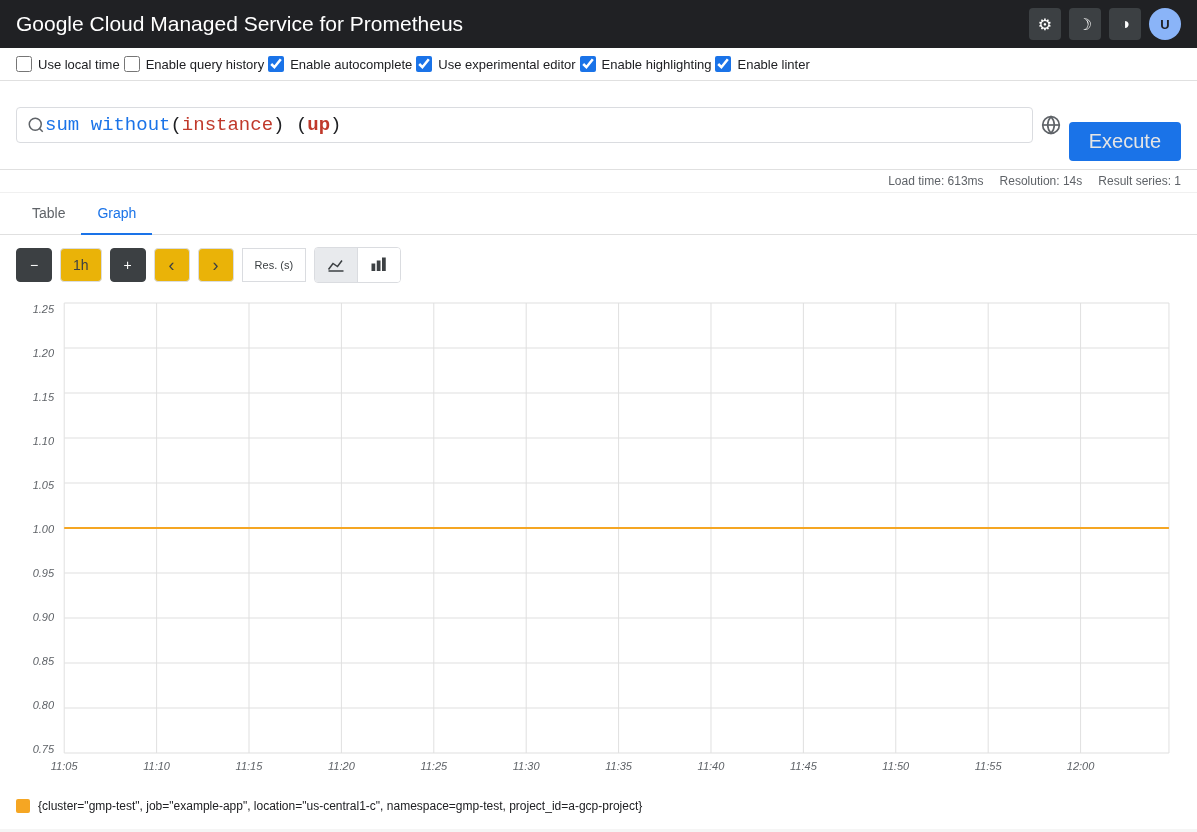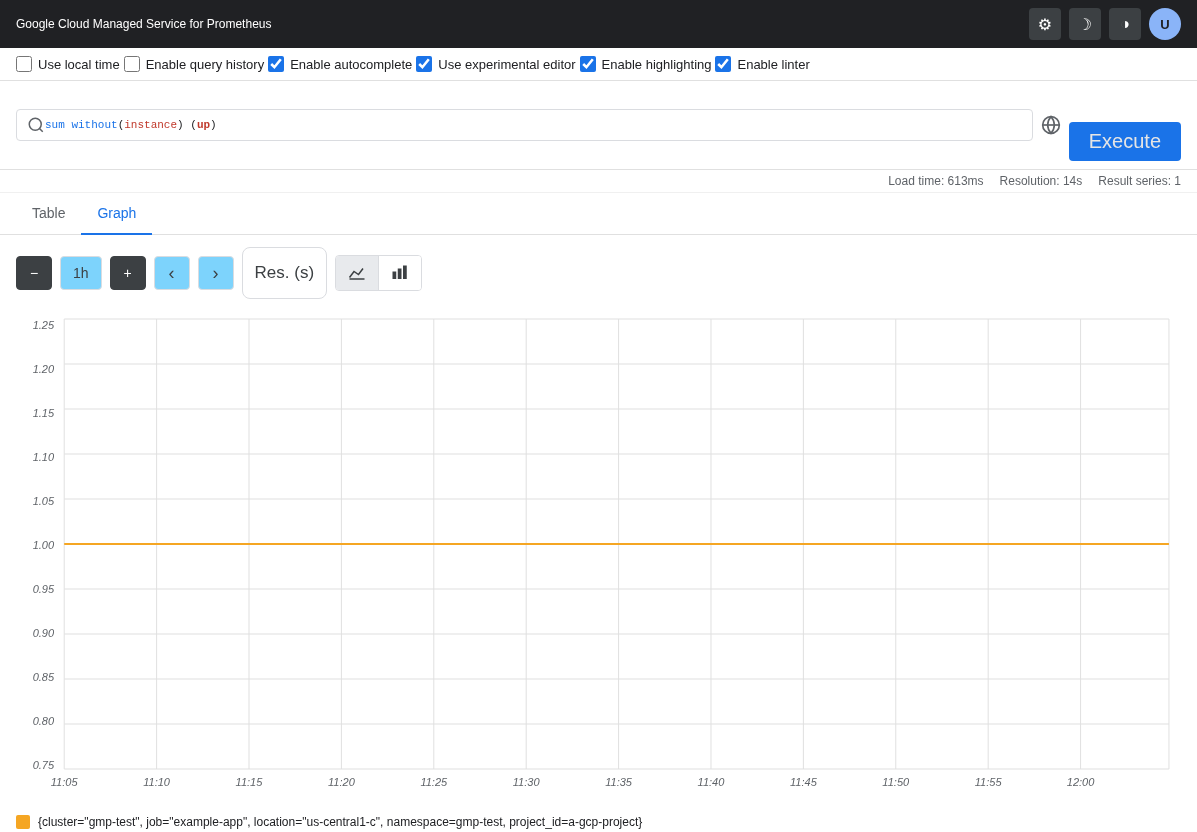--- a/index.html
+++ b/index.html
@@ -8,21 +8,21 @@
     
     .header {
       background: #202124;
       color: #fff;
       padding: 0 16px;
       height: 48px;
       display: flex;
       align-items: center;
       justify-content: space-between;
     }
-    .header-title { font-size: 12px; font-weight: 400; }
+    .header-title { font-size: 21px; font-weight: 400; }
     .header-icons { display: flex; align-items: center; gap: 8px; }
     .header-icon-btn {
       background: #3c4043;
       border: none;
       border-radius: 4px;
       width: 32px; height: 32px;
       cursor: pointer;
       color: #fff;
       display: flex; align-items: center; justify-content: center;
       font-size: 16px;
@@ -72,21 +72,21 @@
       align-items: center;
       padding: 6px 10px;
       background: #fff;
     }
     .search-icon-btn {
       background: none; border: none; cursor: pointer;
       color: #5f6368; font-size: 18px; display: flex; align-items: center;
     }
     .query-text {
       font-family: 'Courier New', monospace;
-      font-size: 11px;
+      font-size: 19px;
       color: #202124;
       flex: 1;
     }
     .globe-btn {
       background: none; border: none; cursor: pointer;
       color: #5f6368; font-size: 18px; display: flex; align-items: center;
     }
     .execute-btn {
       background: #1a73e8;
       color: #e5e5e5;
@@ -138,21 +138,21 @@
     }
 
     
     .graph-controls {
       display: flex;
       align-items: center;
       padding: 12px 16px;
       gap: 8px;
     }
     .ctrl-btn {
-      background: #7dd3fc;
+      background: #eab308;
       border: 1px solid #dadce0;
       border-radius: 4px;
       padding: 6px 12px;
       cursor: pointer;
       font-size: 14px;
       color: #3c4043;
       display: flex; align-items: center; justify-content: center;
       min-width: 36px; height: 34px;
     }
     .ctrl-btn.dark {
@@ -166,27 +166,27 @@
       padding: 6px 12px;
       font-size: 13px;
       color: #5f6368;
       background: #fff;
       width: 160px;
       height: 34px;
       text-align: center;
     }
     .res-btn {
       border: 1px solid #dadce0;
-      border-radius: 8px;
+      border-radius: 0;
       padding: 6px 12px;
-      font-size: 17px;
+      font-size: 11px;
       color: #3c4043;
       background: #fff;
       cursor: pointer;
-      height: 52px;
+      height: 34px;
     }
     .chart-type-group {
       display: flex;
       border: 1px solid #dadce0;
       border-radius: 4px;
       overflow: hidden;
     }
     .chart-type-btn {
       background: #fff;
       border: none;

